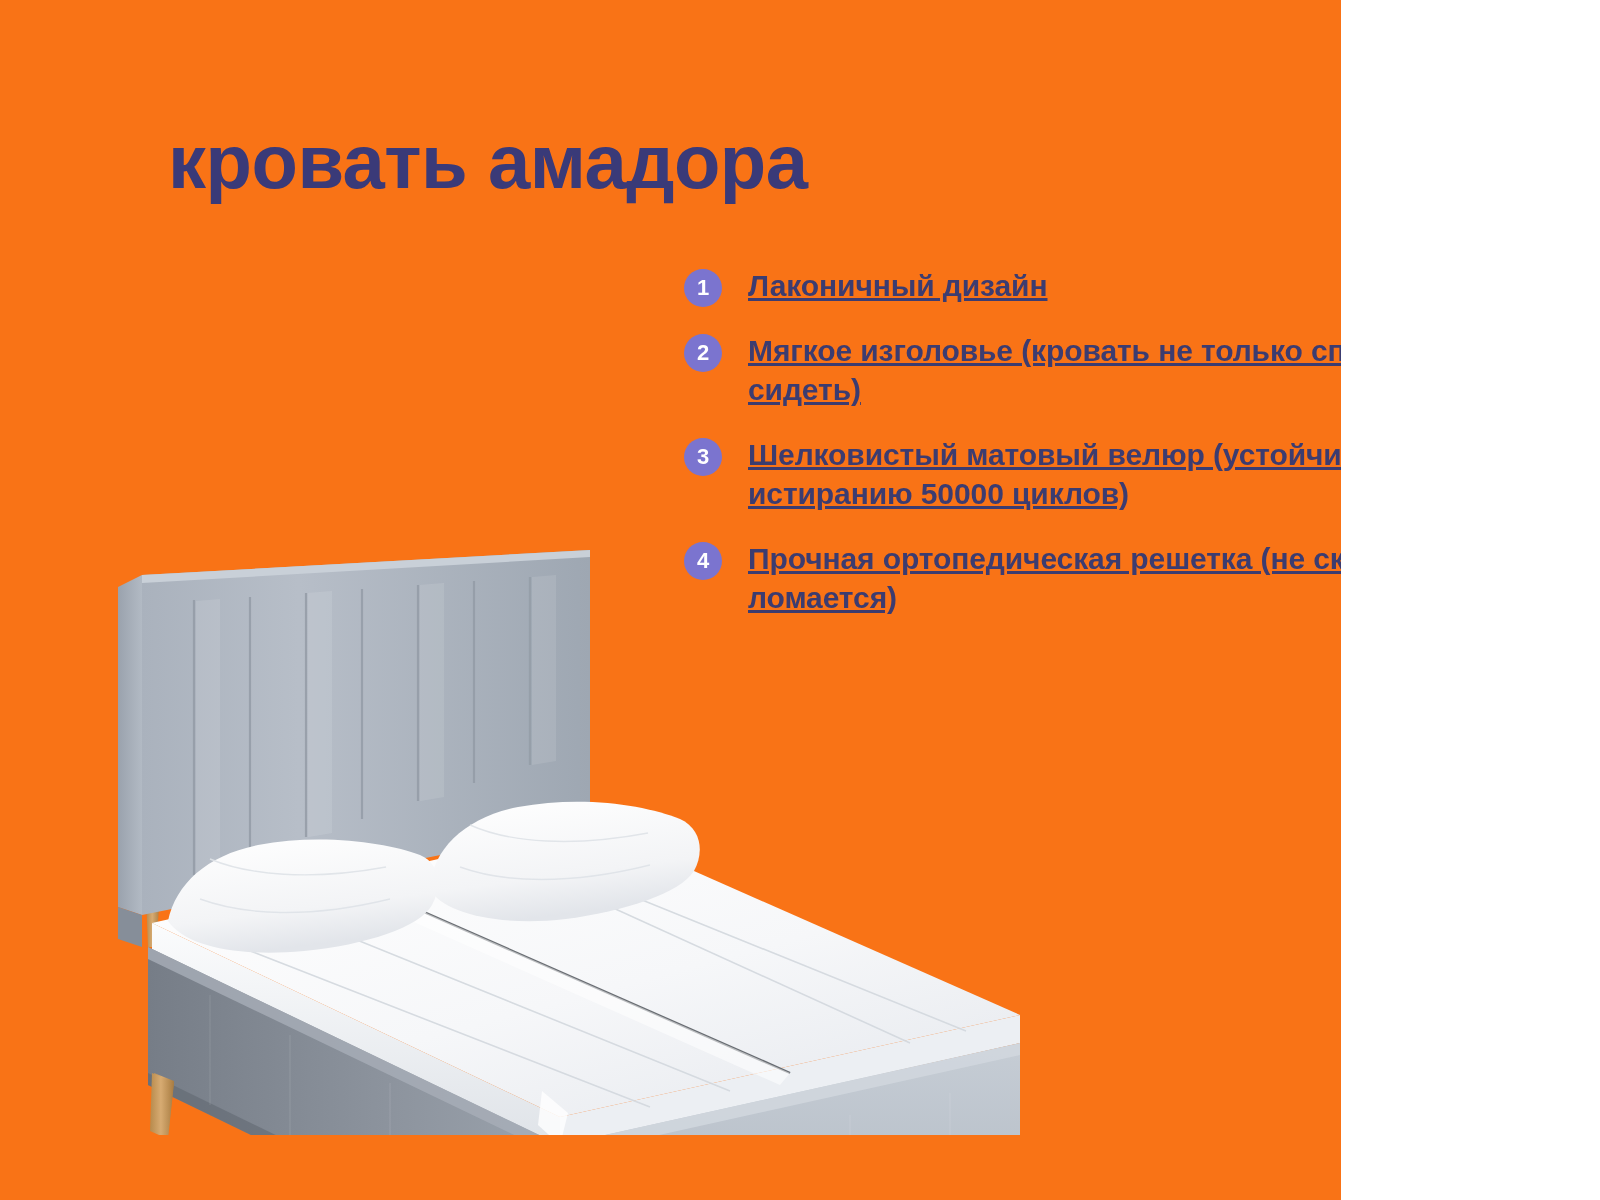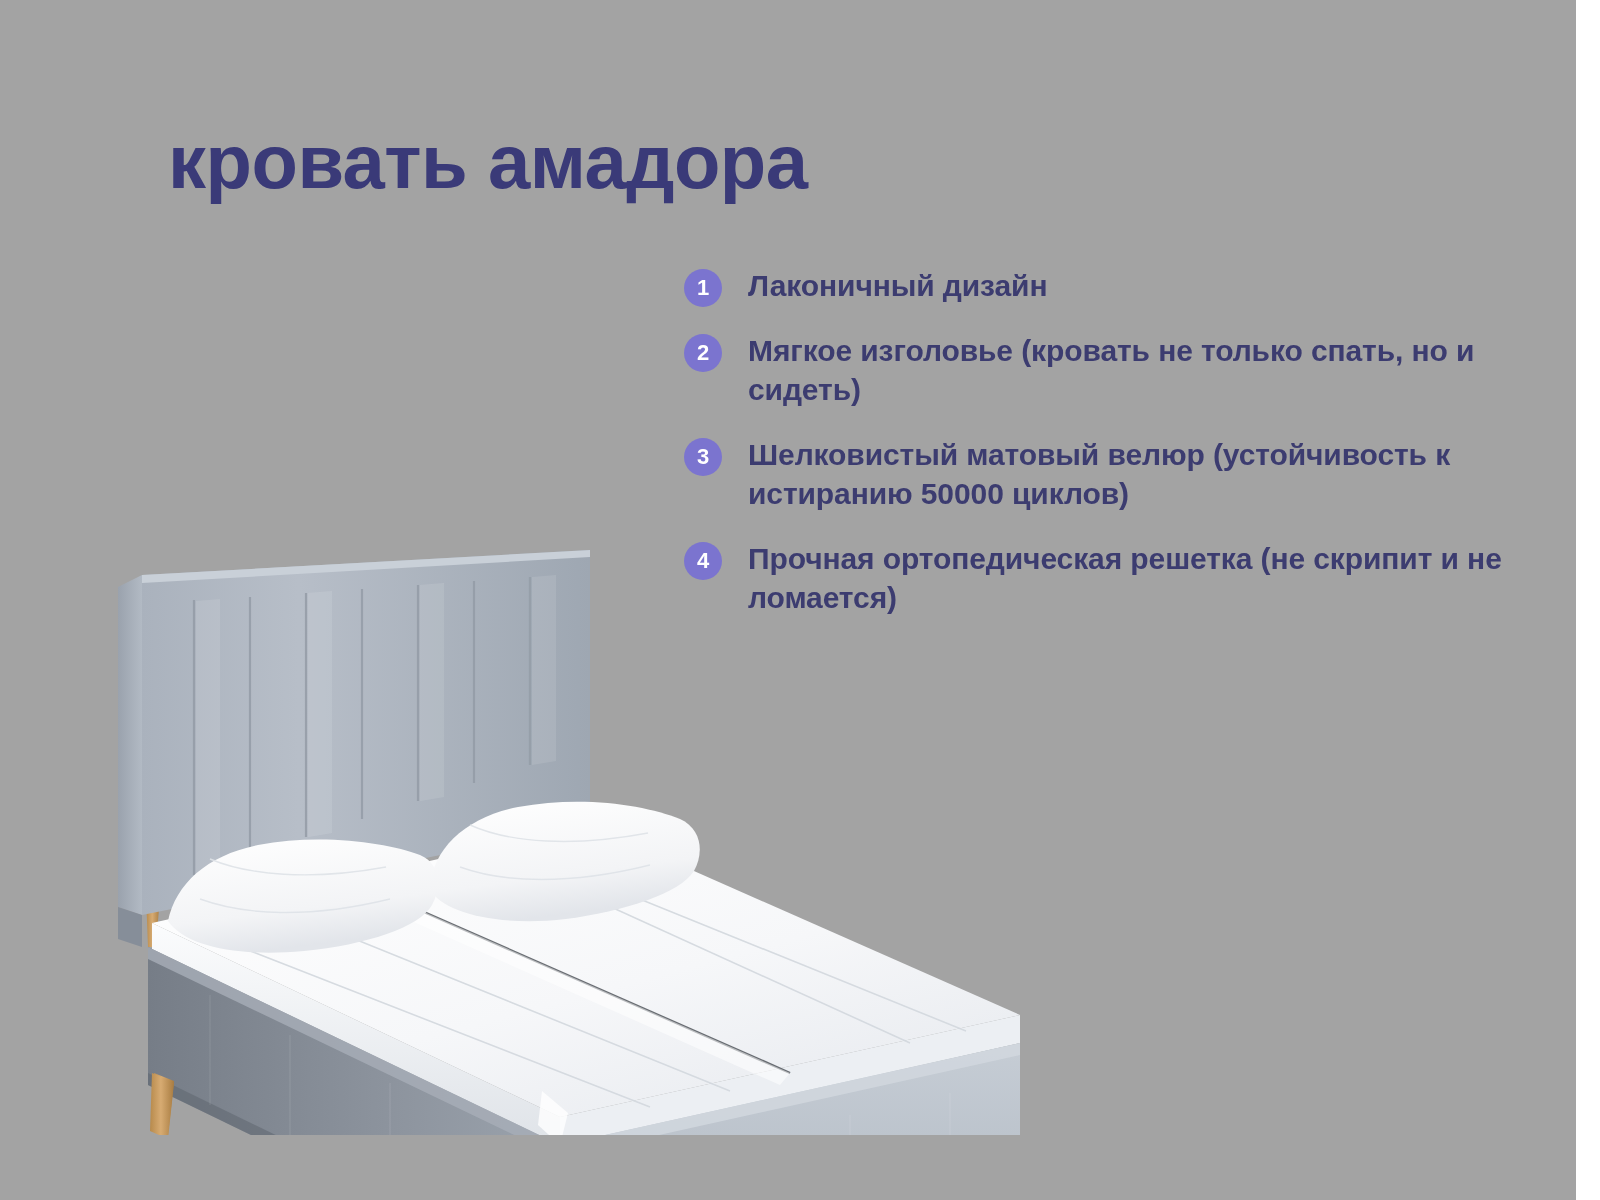--- a/index.html
+++ b/index.html
@@ -6,23 +6,23 @@
   html, body {
     margin: 0;
     padding: 0;
     background: #ffffff;
   }
   body {
     font-family: "Liberation Sans", sans-serif;
   }
   .page {
     position: relative;
-    width: 1576px;
+    width: 1341px;
     height: 1200px;
-    background: #a3a3a3;
+    background: #f97316;
     overflow: hidden;
   }
 
   
   .title {
     position: absolute;
     left: 168px;
     top: 124px;
     font-size: 76px;
     font-weight: 700;
@@ -58,20 +58,21 @@
     font-weight: 700;
     line-height: 38px;
     text-align: center;
   }
   .feature-text {
     font-size: 30px;
     font-weight: 600;
     color: #3c3c70;
     line-height: 1.30;
     letter-spacing: -0.1px;
+    text-decoration: underline;
   }
 
   
   .bed-scene {
     position: absolute;
     left: 90px;
     top: 495px;
     width: 980px;
     height: 640px;
   }

